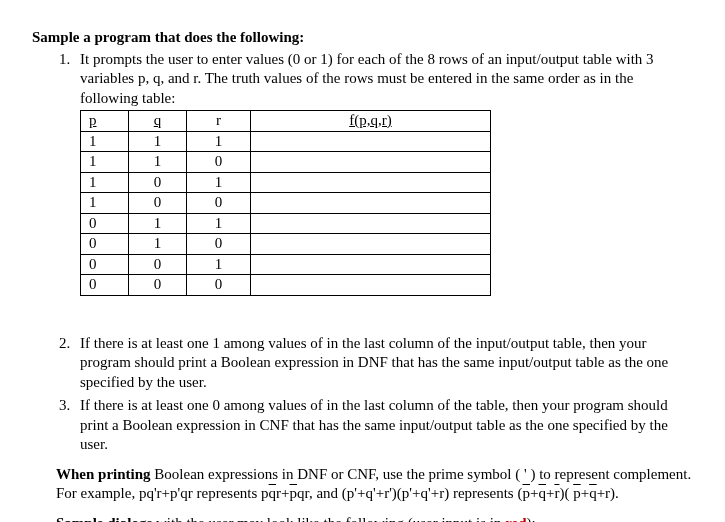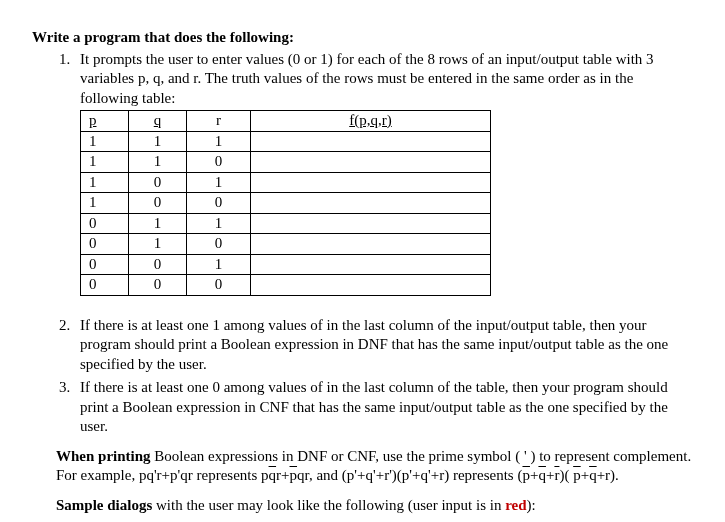--- a/index.html
+++ b/index.html
@@ -26,30 +26,30 @@
   height: 20px;
   font-weight: normal;
   text-align: center;
   vertical-align: middle;
 }
 table.truth th.p { width: 48px; text-decoration: underline; text-align: left; padding-left: 8px; }
 table.truth th.q { width: 58px; text-decoration: underline; }
 table.truth th.r { width: 64px; }
 table.truth th.f { width: 240px; text-decoration: underline; }
 table.truth td.p { text-align: left; padding-left: 8px; }
-.block2 { margin-top: 20px; }
+.block2 { margin-top: 38px; }
 .para { margin: 10px 0 0 24px; }
 .bold { font-weight: bold; }
 .red { color: #c00000; font-weight: bold; }
 .ovl { text-decoration: overline; }
 </style>
 </head>
 <body>
 
-<div class="heading">Write a program that does the following:</div>
+<div class="heading">Sample a program that does the following:</div>
 
 <ol class="main">
   <li>
     <span>It prompts the user to enter values (0 or 1) for each of the 8 rows of an input/output table with 3 variables p, q, and r. The truth values of the rows must be entered in the same order as in the following table:</span>
     <table class="truth">
       <tbody>
           <tr>
         <th class="p">p</th>
         <th class="q">q</th>
         <th class="r">r</th>

